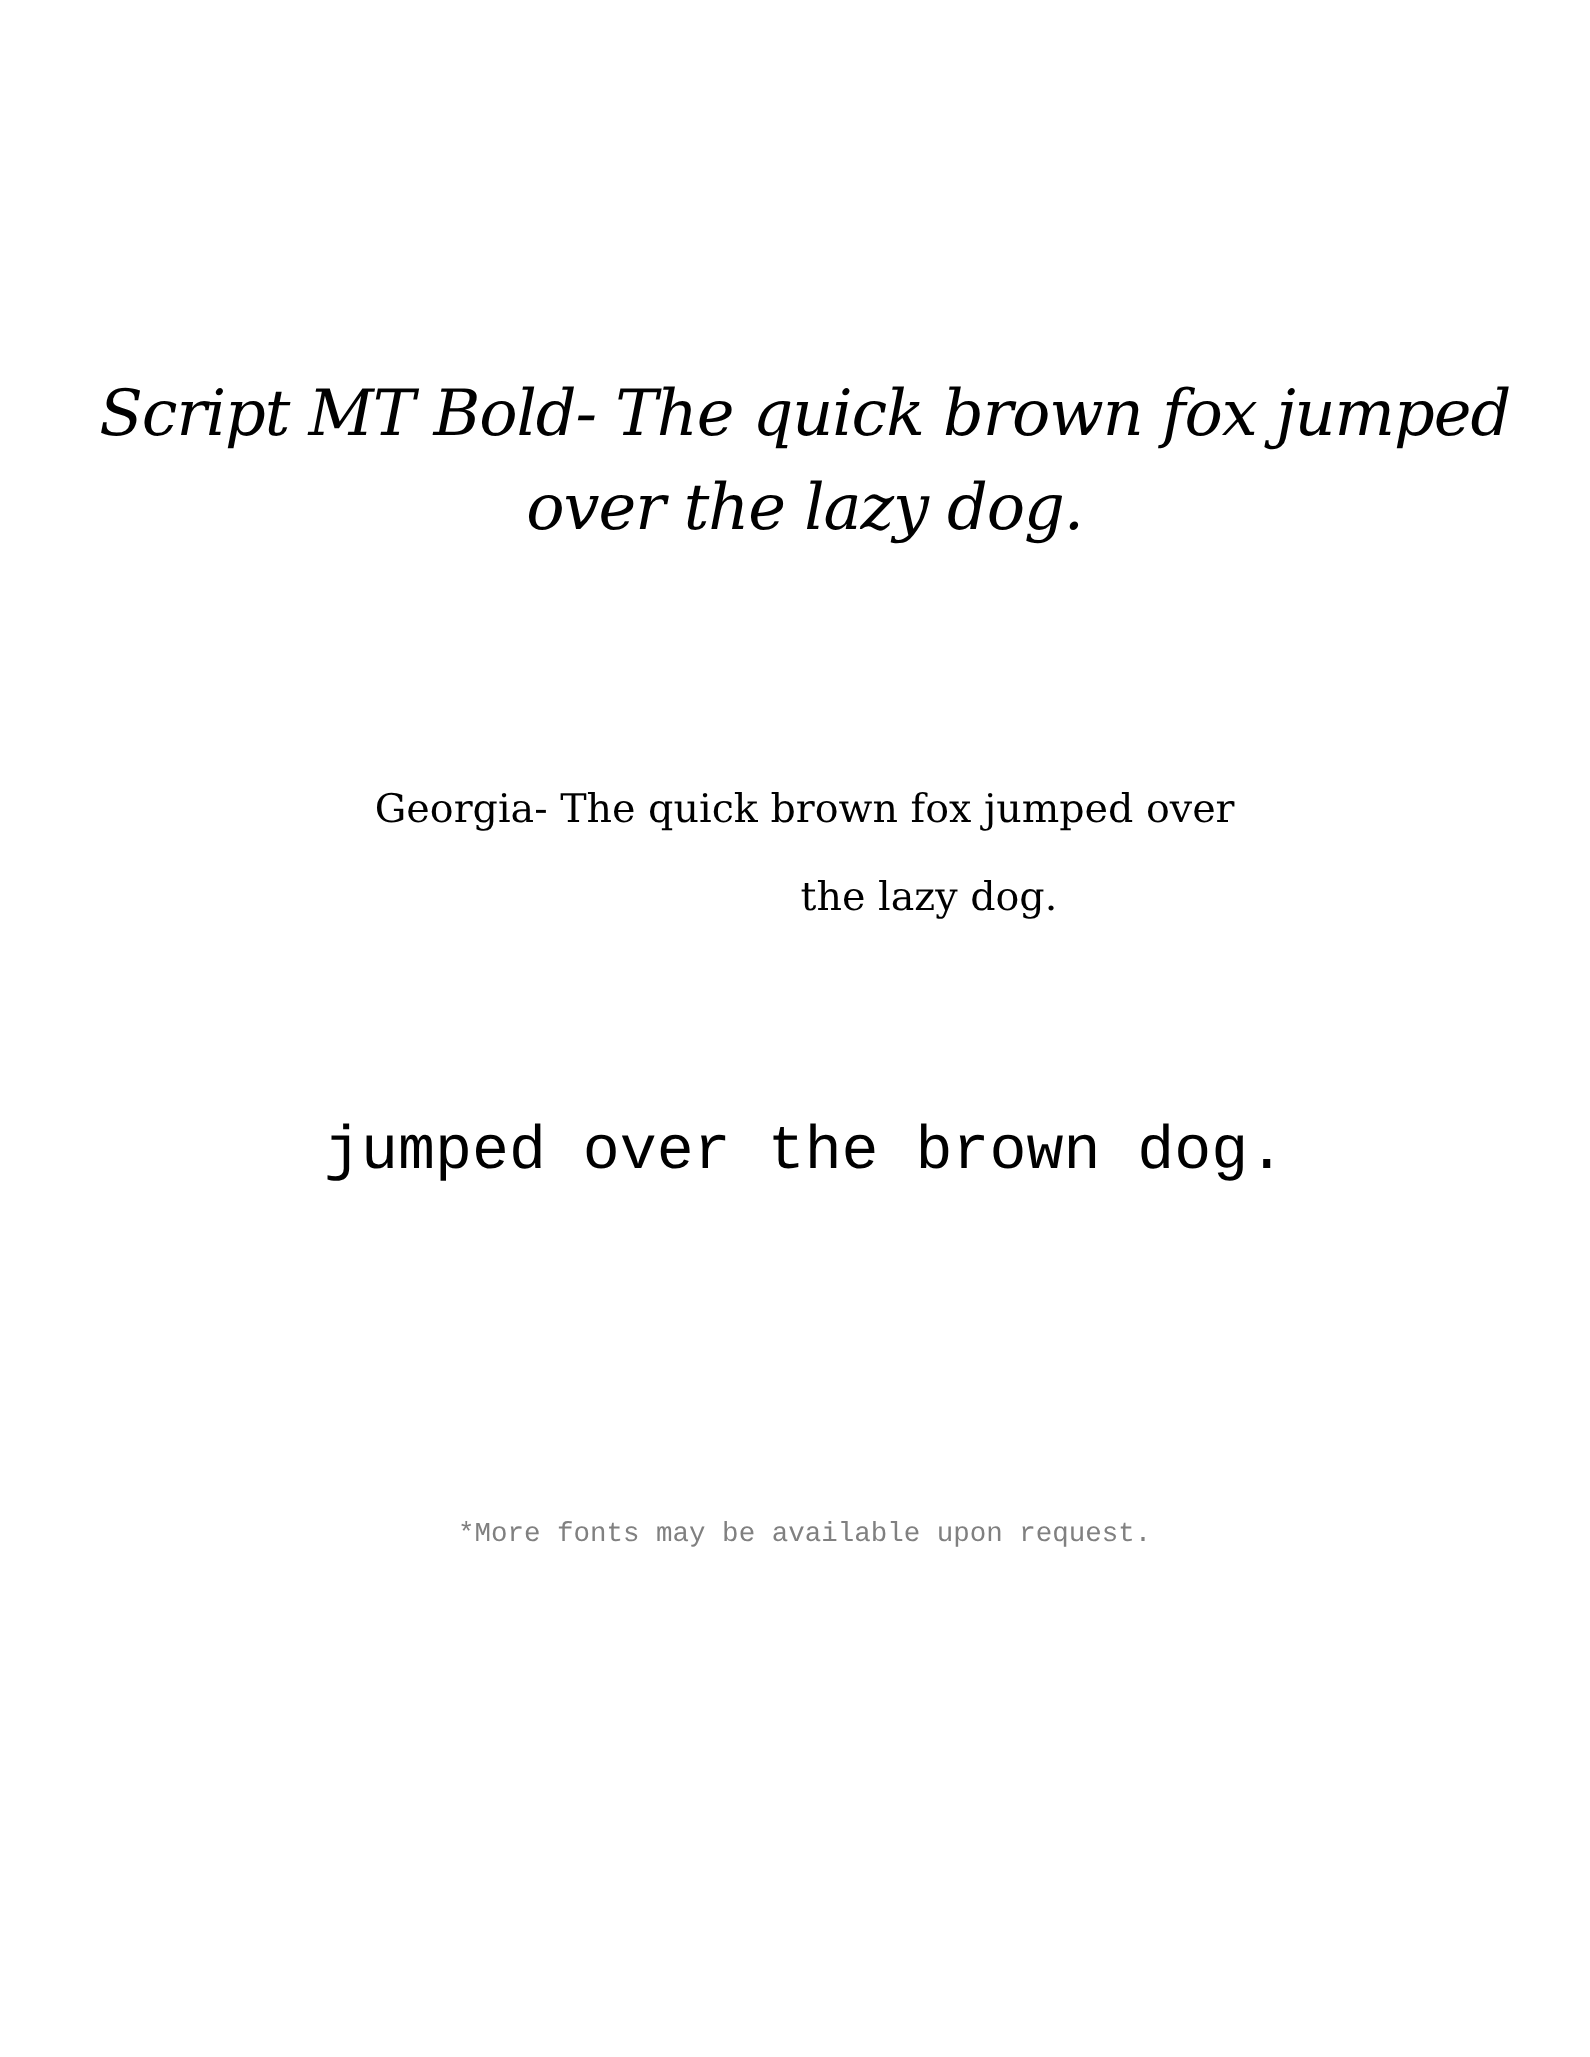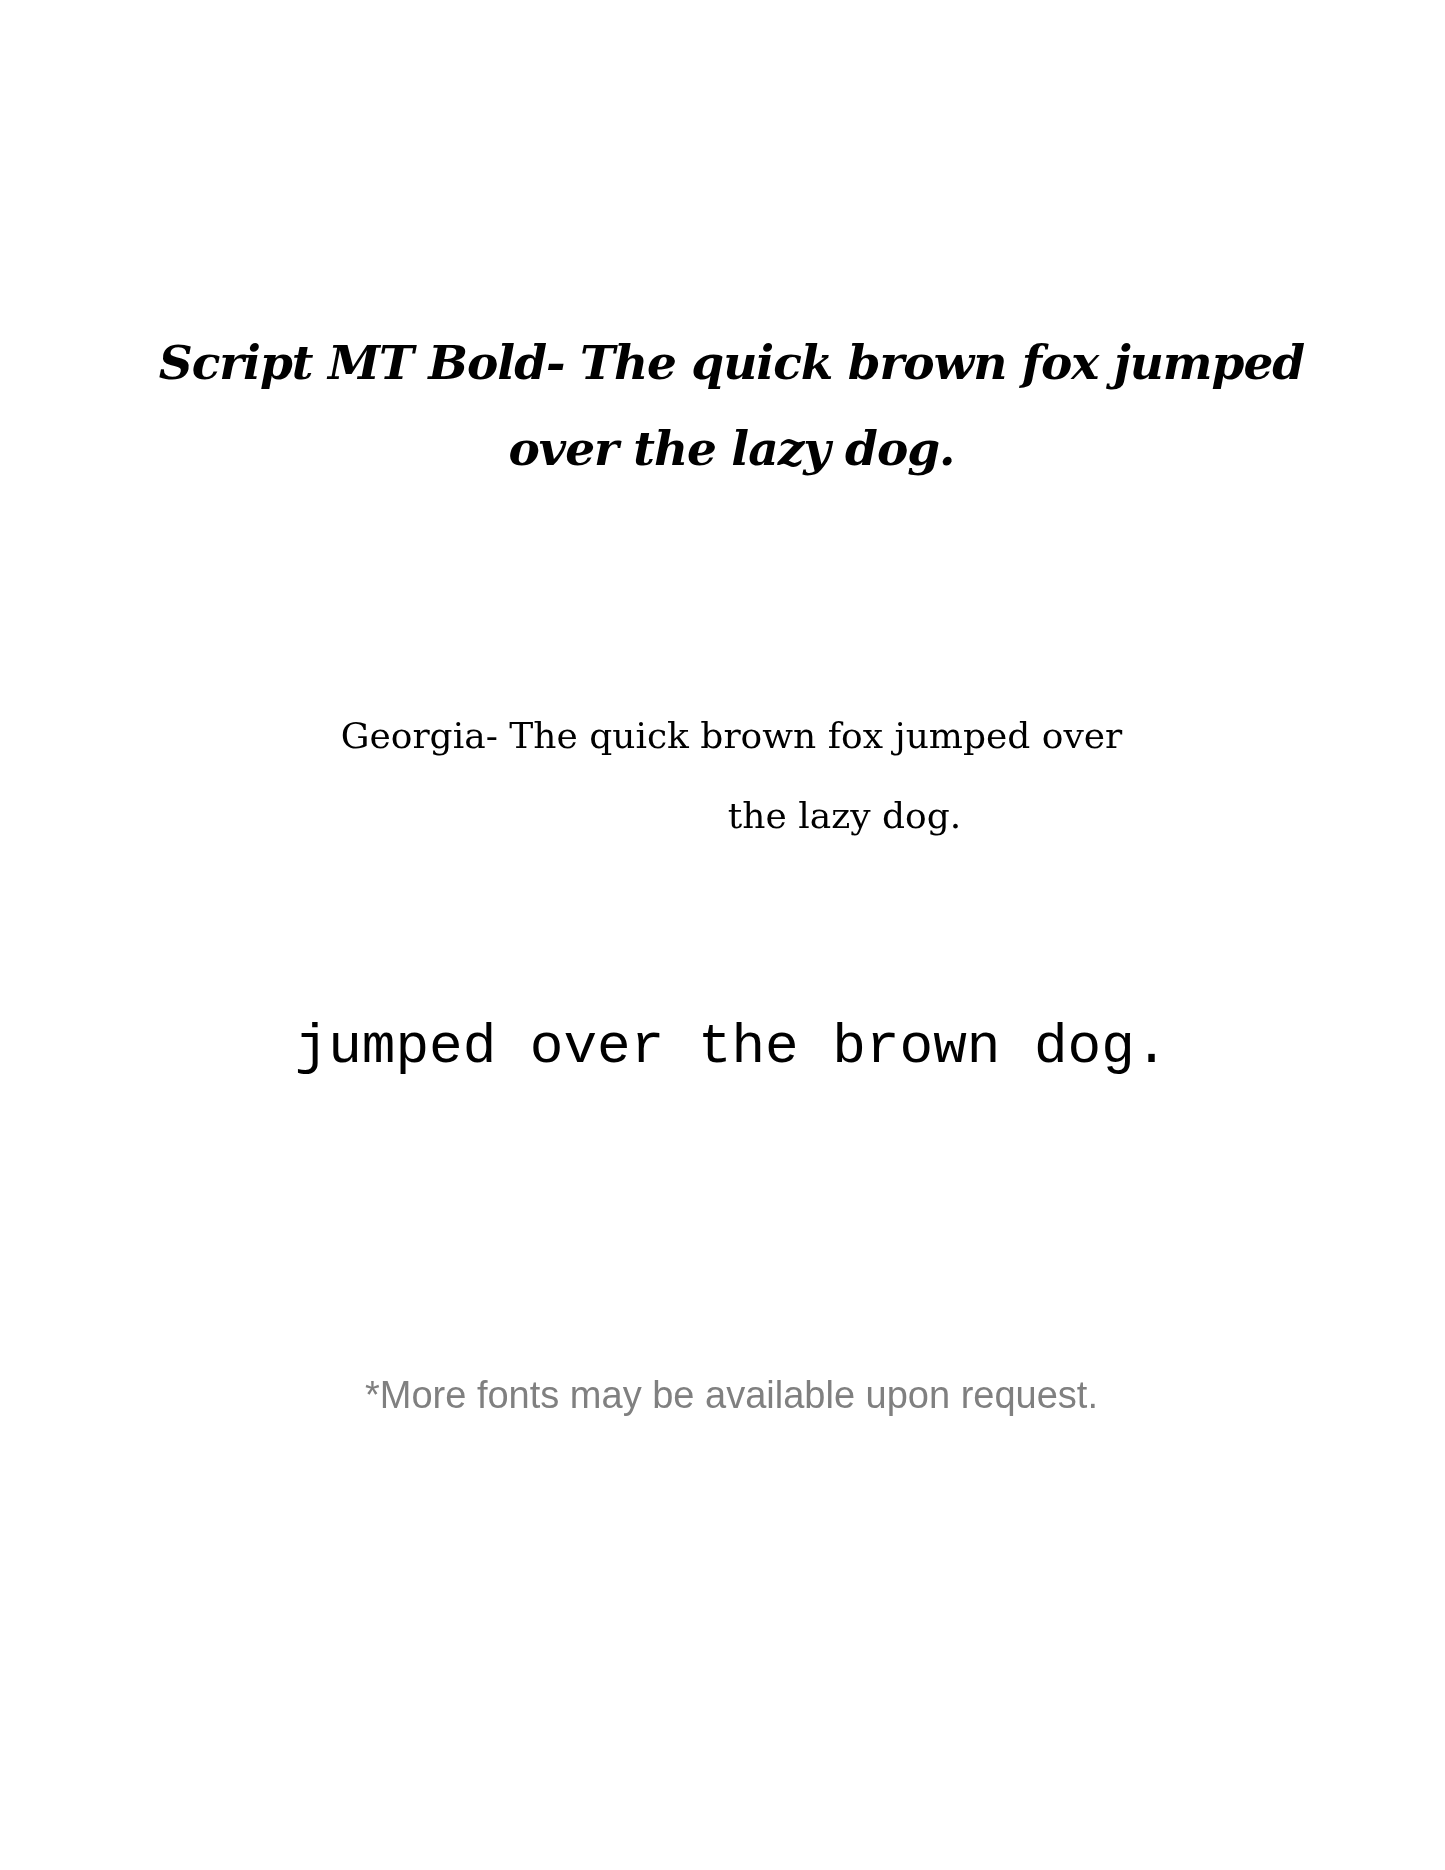--- a/index.html
+++ b/index.html
@@ -25,25 +25,25 @@
     right: 0;
     text-align: center;
     color: #000000;
     white-space: nowrap;
   }
   .sample-line {
     display: block;
   }
   
   .sample-script {
-    top: 320px;
+    top: 332px;
     font-family: "DejaVu Serif", serif;
     font-style: italic;
-    font-weight: bold;
-    font-size: 47px;
+    font-weight: normal;
+    font-size: 58px;
     line-height: 86px;
     letter-spacing: -1px;
   }
   
   .sample-georgia {
     top: 696px;
     font-family: "DejaVu Serif", serif;
     font-size: 36px;
     line-height: 80px;
   }
@@ -58,22 +58,22 @@
     font-family: "Liberation Mono", monospace;
     font-size: 56px;
     line-height: 73px;
   }
   .footnote {
     position: absolute;
     top: 1374px;
     left: 18px;
     right: 0;
     text-align: center;
-    font-family: Liberation Sans, sans-serif;
-    font-size: 38px;
+    font-family: Liberation Mono, monospace;
+    font-size: 25px;
     line-height: 42px;
     color: #808080;
     white-space: nowrap;
   }
 </style>
 </head>
 <body>
 
 <div class="page">
 

